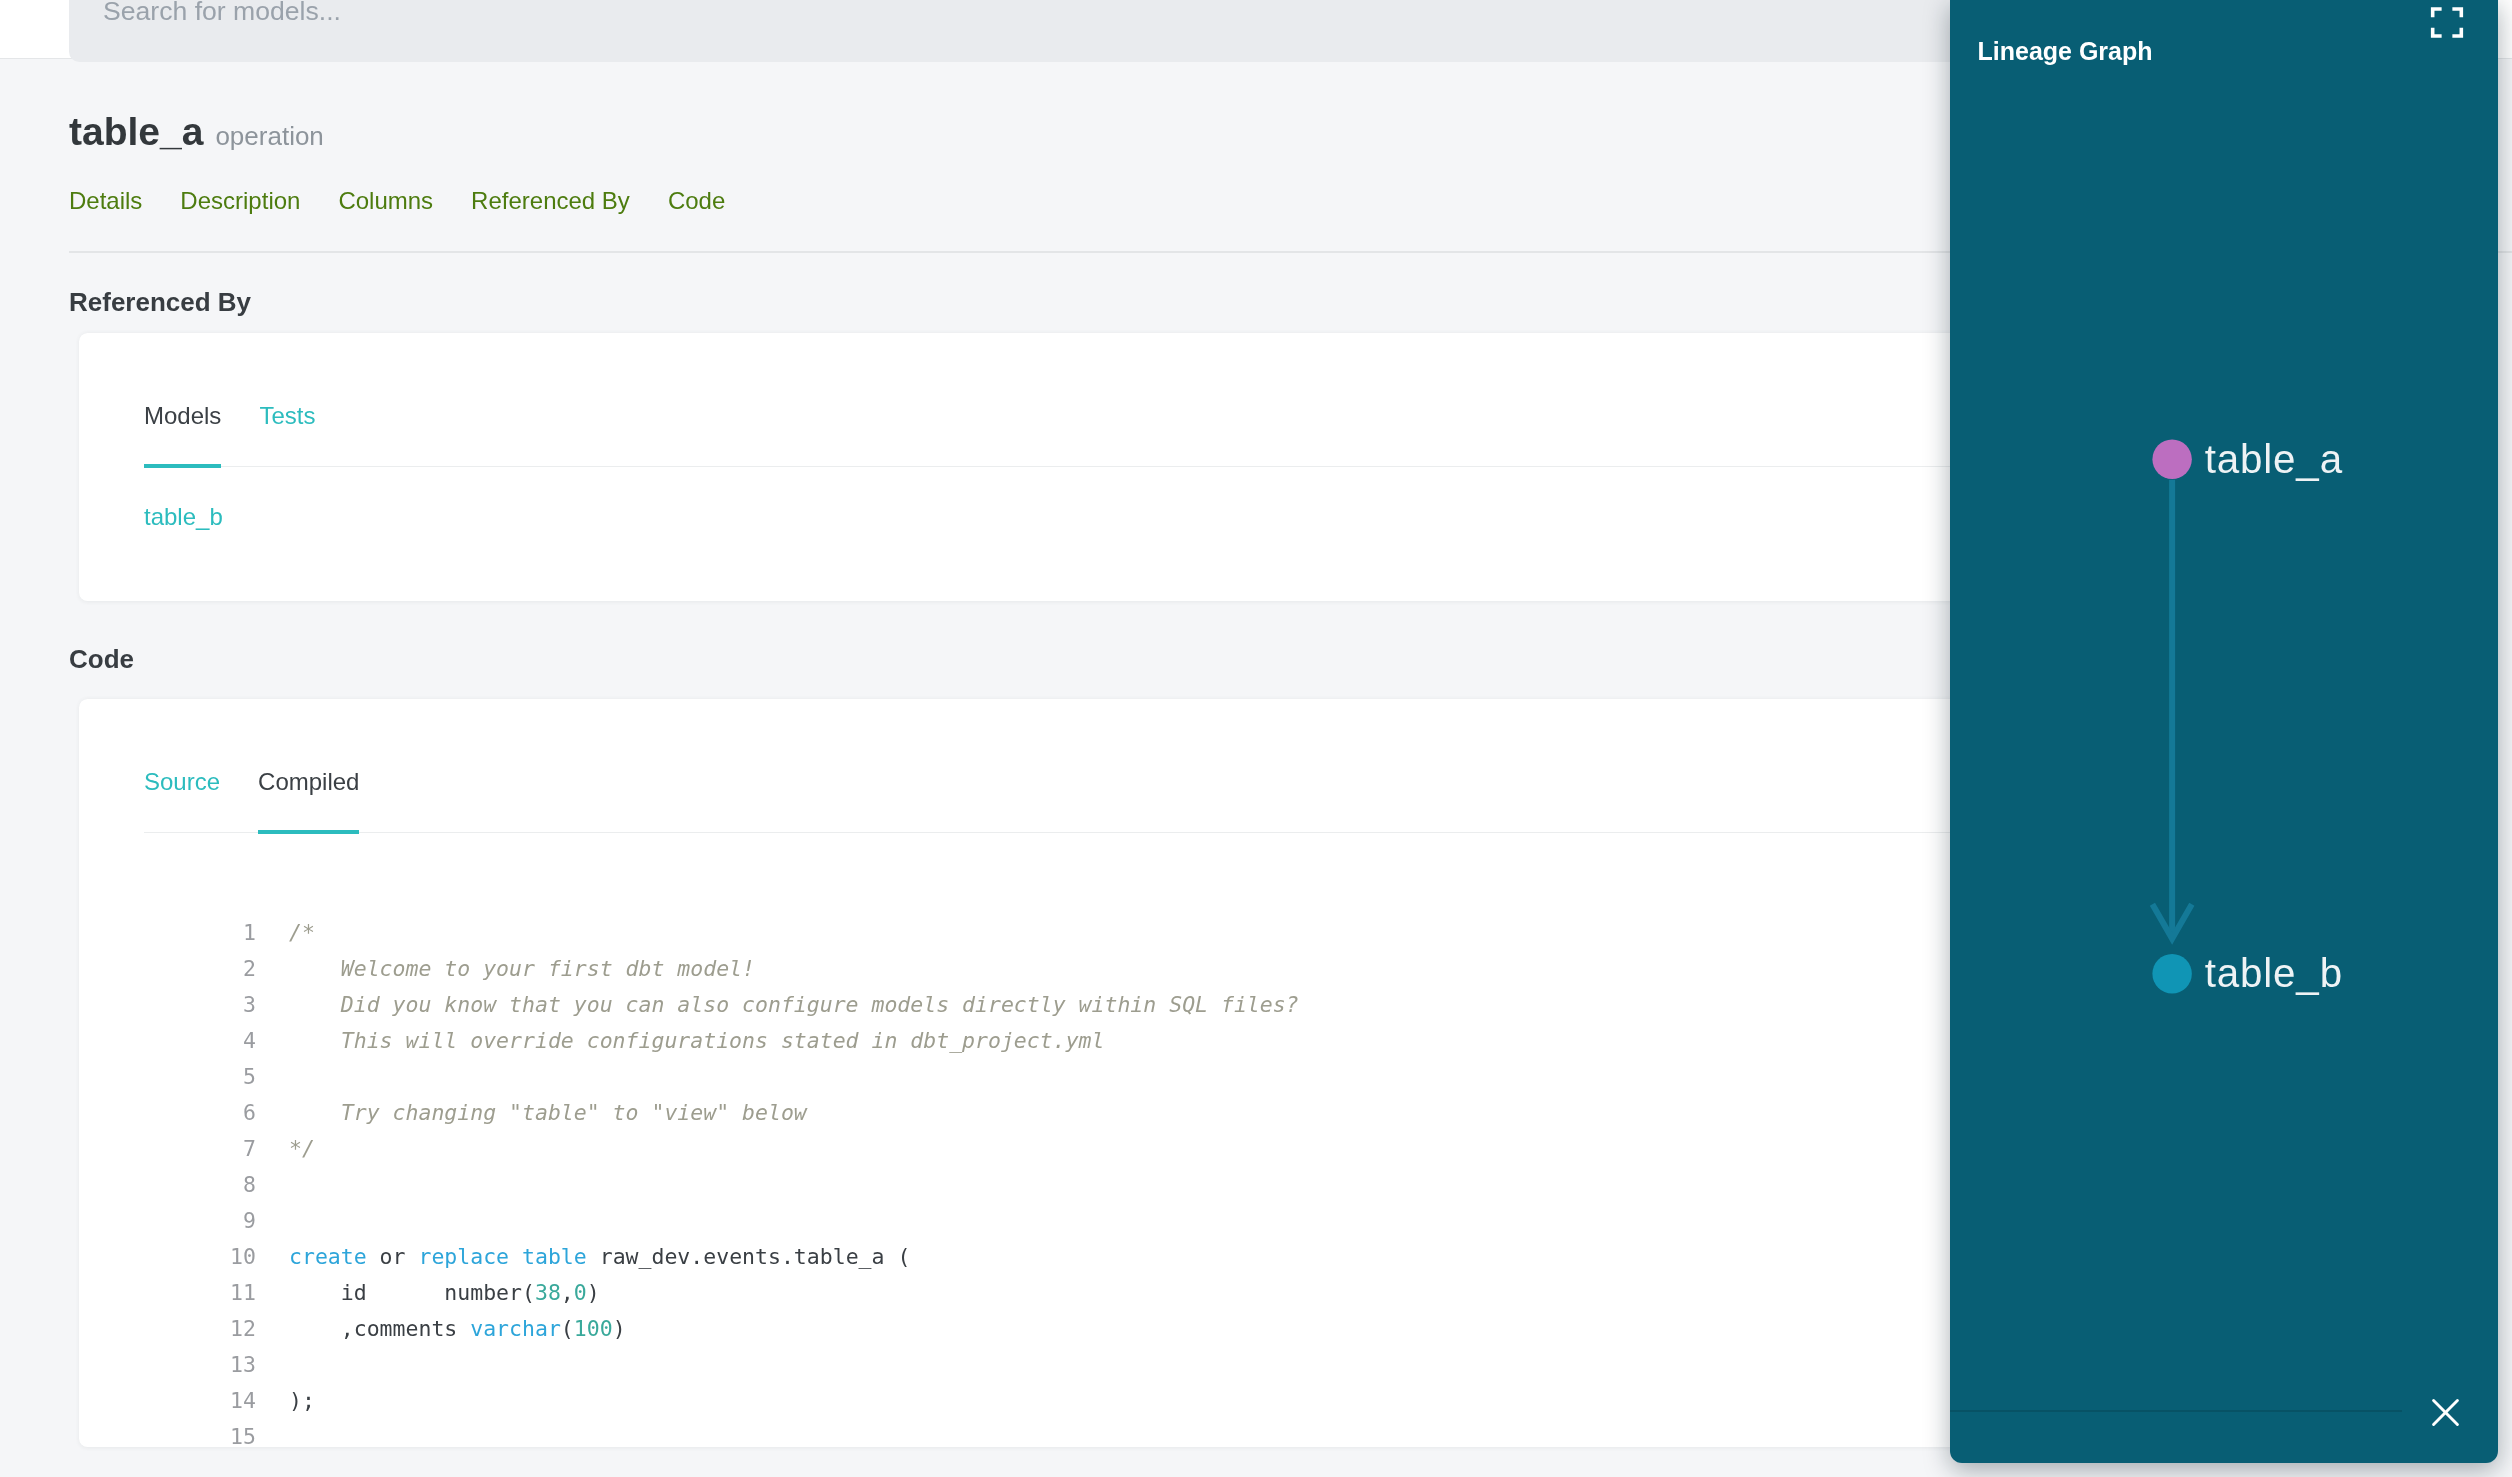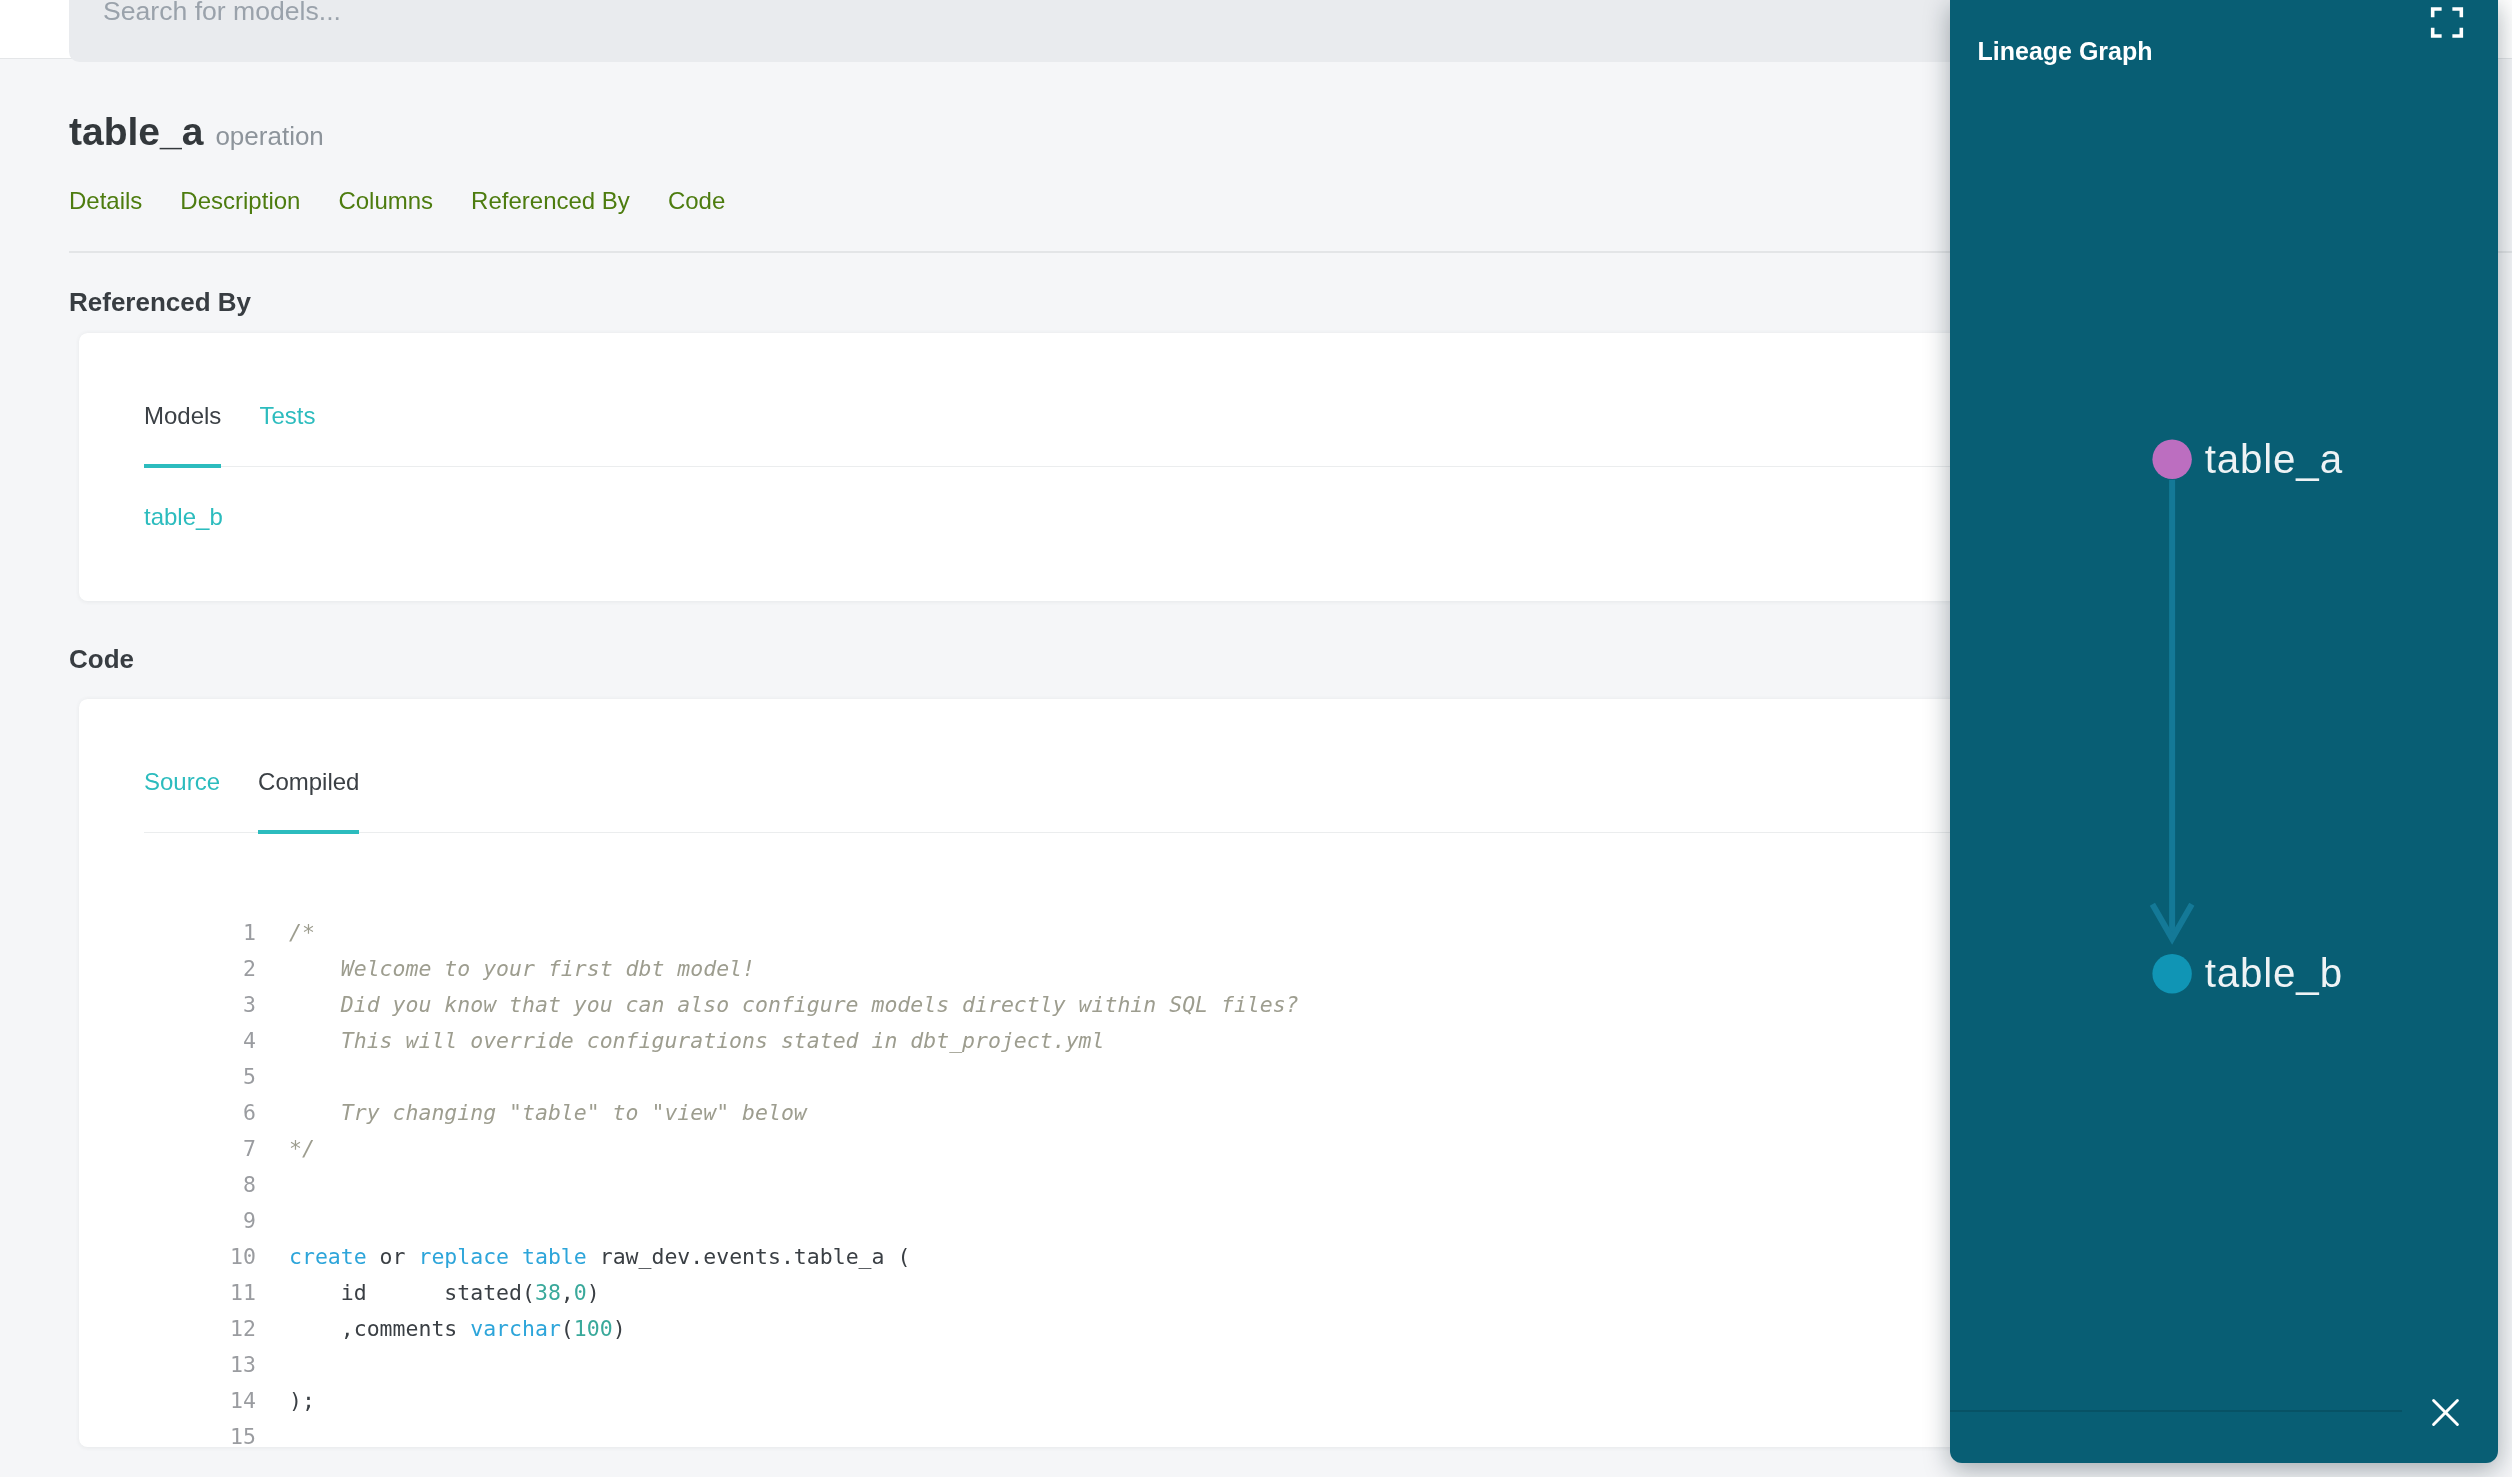--- a/index.html
+++ b/index.html
@@ -158,21 +158,21 @@
           <div class="code-line">
             <span class="ln">9</span>
             <span class="code-text"></span>
           </div>
           <div class="code-line">
             <span class="ln">10</span>
             <span class="code-text"><span class="tok-k">create</span><span class="tok-d"> or </span><span class="tok-k">replace</span><span class="tok-d"> </span><span class="tok-k">table</span><span class="tok-d"> raw_dev.events.table_a (</span></span>
           </div>
           <div class="code-line">
             <span class="ln">11</span>
-            <span class="code-text"><span class="tok-d">    id      stated(</span><span class="tok-m">38</span><span class="tok-d">,</span><span class="tok-m">0</span><span class="tok-d">)</span></span>
+            <span class="code-text"><span class="tok-d">    id      number(</span><span class="tok-m">38</span><span class="tok-d">,</span><span class="tok-m">0</span><span class="tok-d">)</span></span>
           </div>
           <div class="code-line">
             <span class="ln">12</span>
             <span class="code-text"><span class="tok-d">    ,comments </span><span class="tok-k">varchar</span><span class="tok-d">(</span><span class="tok-m">100</span><span class="tok-d">)</span></span>
           </div>
           <div class="code-line">
             <span class="ln">13</span>
             <span class="code-text"></span>
           </div>
           <div class="code-line">

